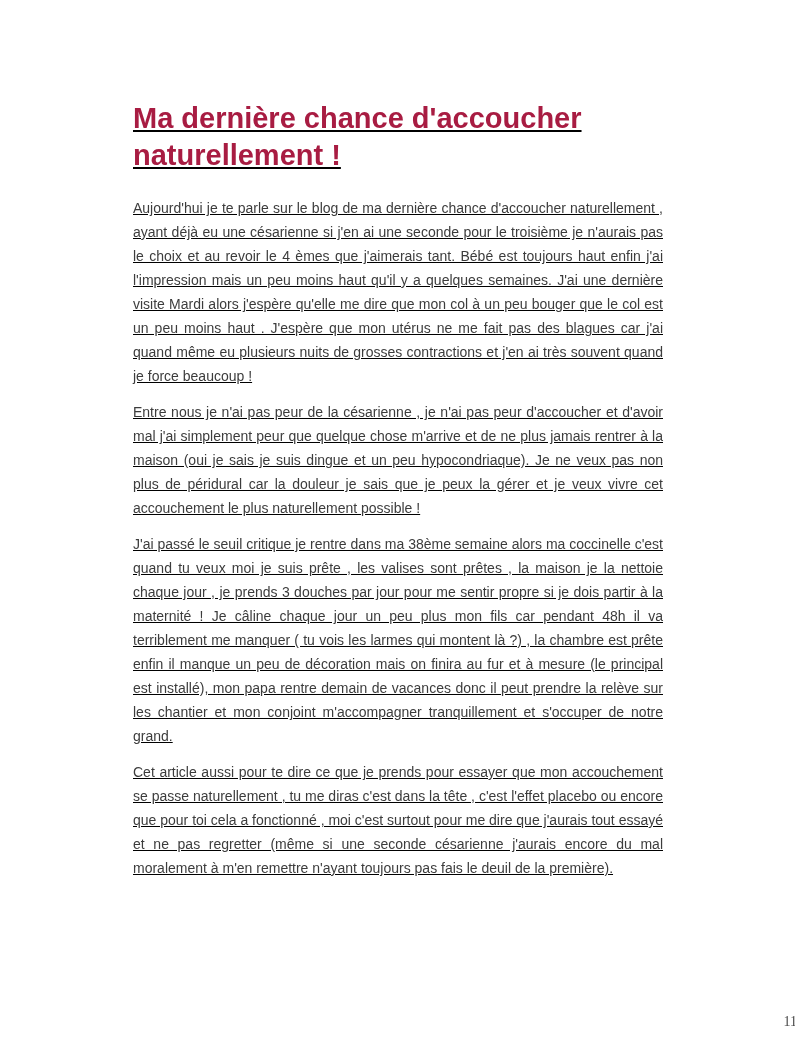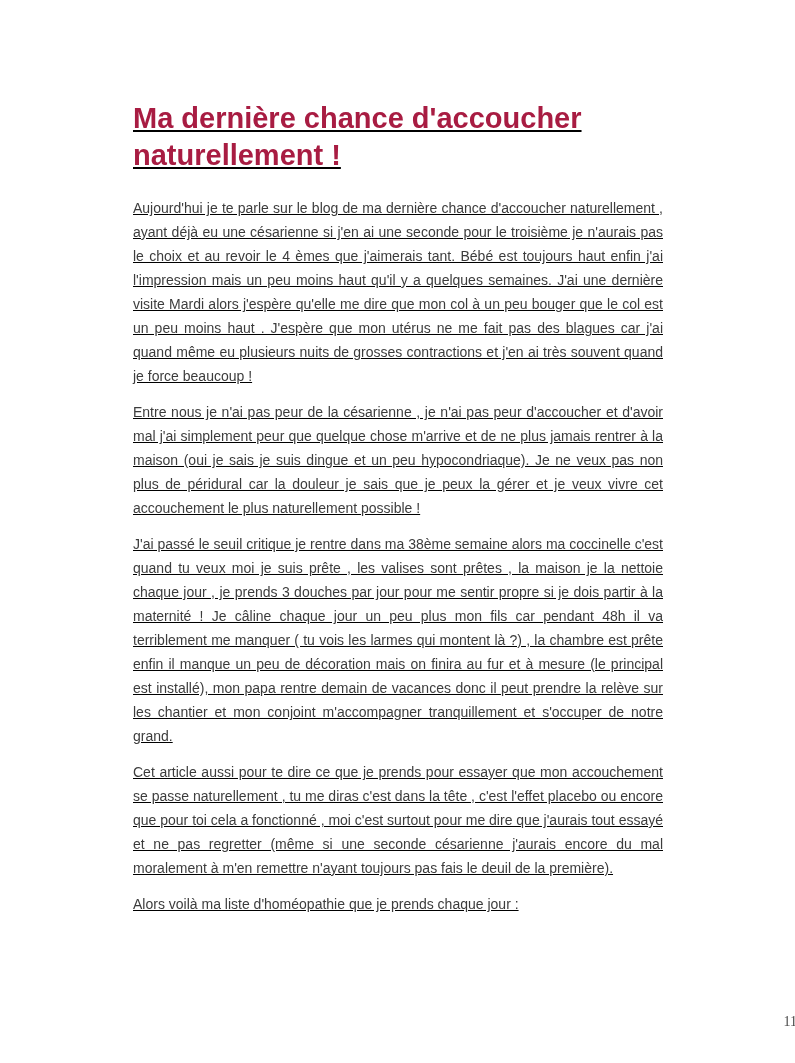--- a/index.html
+++ b/index.html
@@ -63,19 +63,18 @@
 </head>
 <body>
 
 <div class="page">
   <div class="content">
     <h1 class="article-title">Ma dernière chance d'accoucher naturellement !</h1>
     <p class="body-par">Aujourd'hui je te parle sur le  blog de ma dernière chance d'accoucher naturellement , ayant déjà eu une césarienne si j'en ai une seconde pour le troisième je n'aurais pas le choix et au revoir le 4 èmes que j'aimerais tant. Bébé est toujours haut enfin j'ai l'impression mais un peu moins haut qu'il y a quelques semaines. J'ai une dernière visite Mardi alors j'espère qu'elle me dire que mon col à un peu bouger que le col est un peu moins haut . J'espère que mon utérus ne me fait pas des blagues car j'ai quand même eu plusieurs nuits de grosses contractions et j'en ai très souvent quand je force beaucoup !</p>
     <p class="body-par">Entre nous je n'ai pas peur de la césarienne , je n'ai pas peur d'accoucher et d'avoir mal j'ai simplement peur que quelque chose m'arrive et de ne plus jamais rentrer à la maison (oui je sais je suis dingue et un peu hypocondriaque). Je ne veux pas non plus de péridural car la douleur je sais que je peux la gérer et je veux vivre cet accouchement le plus naturellement possible !</p>
     <p class="body-par">J'ai passé le seuil critique je rentre dans ma 38ème semaine alors ma coccinelle c'est quand tu veux moi je suis prête , les valises sont prêtes , la maison je la nettoie chaque jour , je prends 3 douches par jour pour me sentir propre si je dois partir à la maternité ! Je câline chaque jour un peu plus mon fils car pendant 48h il va terriblement me manquer ( tu vois les larmes qui montent là ?) , la chambre est prête enfin il manque un peu de décoration mais on finira au fur et à mesure (le principal est installé), mon papa rentre demain de vacances donc il peut prendre la relève sur les chantier et mon conjoint m'accompagner tranquillement et s'occuper de notre grand.</p>
     <p class="body-par">Cet article aussi pour te dire ce que je prends pour essayer que mon accouchement se passe naturellement , tu me diras c'est dans la tête , c'est l'effet placebo ou encore que pour toi cela a fonctionné , moi c'est surtout pour me dire que j'aurais tout essayé et ne pas regretter (même si une seconde césarienne j'aurais encore du mal moralement à m'en remettre n'ayant toujours pas fais le deuil de la première).</p>
-    <p class="body-par last">Alors voilà ma liste d'homéopathie que je prends chaque jour :</p>
   </div>
 
   <div class="page-footer">
     <span class="page-number">117</span>
   </div>
 </div>
 
 </body></html>

